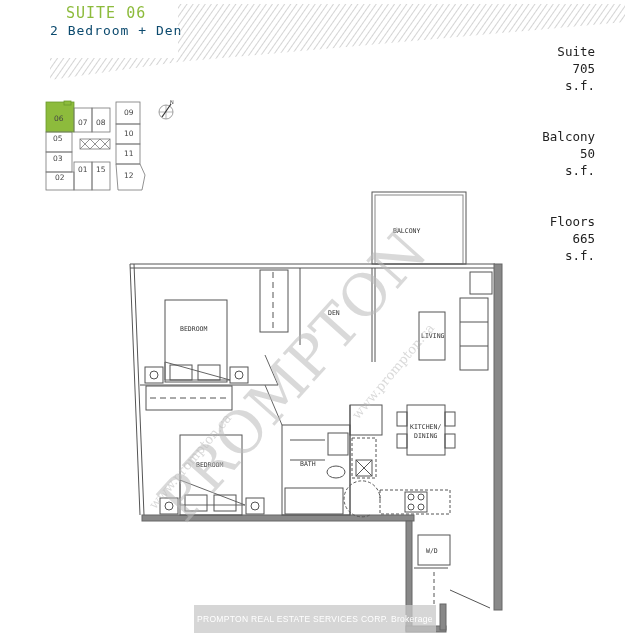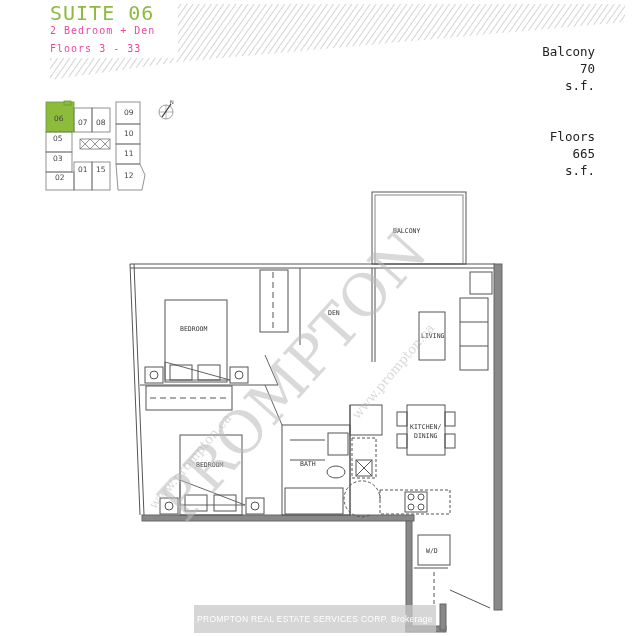--- a/index.html
+++ b/index.html
@@ -1,46 +1,50 @@
 <!DOCTYPE html>
 <html><head>
 <meta charset="utf-8">
 <style>
   html, body { margin: 0; padding: 0; background: #ffffff; }
   body { width: 640px; height: 636px; position: relative; overflow: hidden;
          font-family: "DejaVu Sans Mono", "Liberation Mono", monospace; }
   .header-left { position: absolute; left: 50px; top: 4px; }
-  .suite-title { font-size: 20px; color: #8dbb3c; letter-spacing: 1px; line-height: 18px; }
-  .suite-line { font-size: 10px; color: #ec4899; line-height: 18px; letter-spacing: 1px; }
+  .suite-title { font-size: 15px; color: #8dbb3c; letter-spacing: 1px; line-height: 18px; margin-left: 16px; }
+  .suite-line { font-size: 13px; color: #0c4a6e; line-height: 18px; letter-spacing: 1px; }
   .header-right { position: absolute; right: 45px; top: 26px; text-align: right; }
   .area-row { font-size: 12.5px; color: #222; line-height: 17px; white-space: pre; }
   .area-row span { display: inline-block; }
   .area-label { min-width: 70px; text-align: right; }
   .area-val { width: 32px; text-align: right; }
   .area-unit { width: 40px; text-align: right; }
   svg { position: absolute; left: 0; top: 0; }
   .room-label { font-family: "DejaVu Sans Mono", monospace; font-size: 6.5px; fill: #333; }
   .key-label { font-family: "DejaVu Sans", sans-serif; font-size: 7.5px; fill: #444; }
   .watermark { font-family: "DejaVu Serif", serif; fill: #bbb; opacity: 0.55; }
   .footer { position: absolute; left: 194px; top: 605px; background: rgba(200,200,200,0.75);
             color: #fff; font-family: "Liberation Sans", sans-serif; font-size: 8.5px; padding: 9px 3px; letter-spacing: 0.3px; }
 </style>
 </head>
 <body>
 
 <div class="header-left">
   <div class="suite-title">SUITE 06</div>
   <div class="suite-line">2 Bedroom + Den</div>
-  <div class="suite-line">Floors 3 - 33</div>
 </div>
 
 <div class="header-right">
   <div class="area-row">
+    <span class="area-label">Suite</span>
+    <span class="area-val">705</span>
+    <span class="area-unit">s.f.</span>
+  </div>
+  <div class="area-row">
     <span class="area-label">Balcony</span>
-    <span class="area-val">70</span>
+    <span class="area-val">50</span>
     <span class="area-unit">s.f.</span>
   </div>
   <div class="area-row">
     <span class="area-label">Floors</span>
     <span class="area-val">665</span>
     <span class="area-unit">s.f.</span>
   </div>
 </div>
 
 <svg width="640" height="636" viewBox="0 0 640 636">

